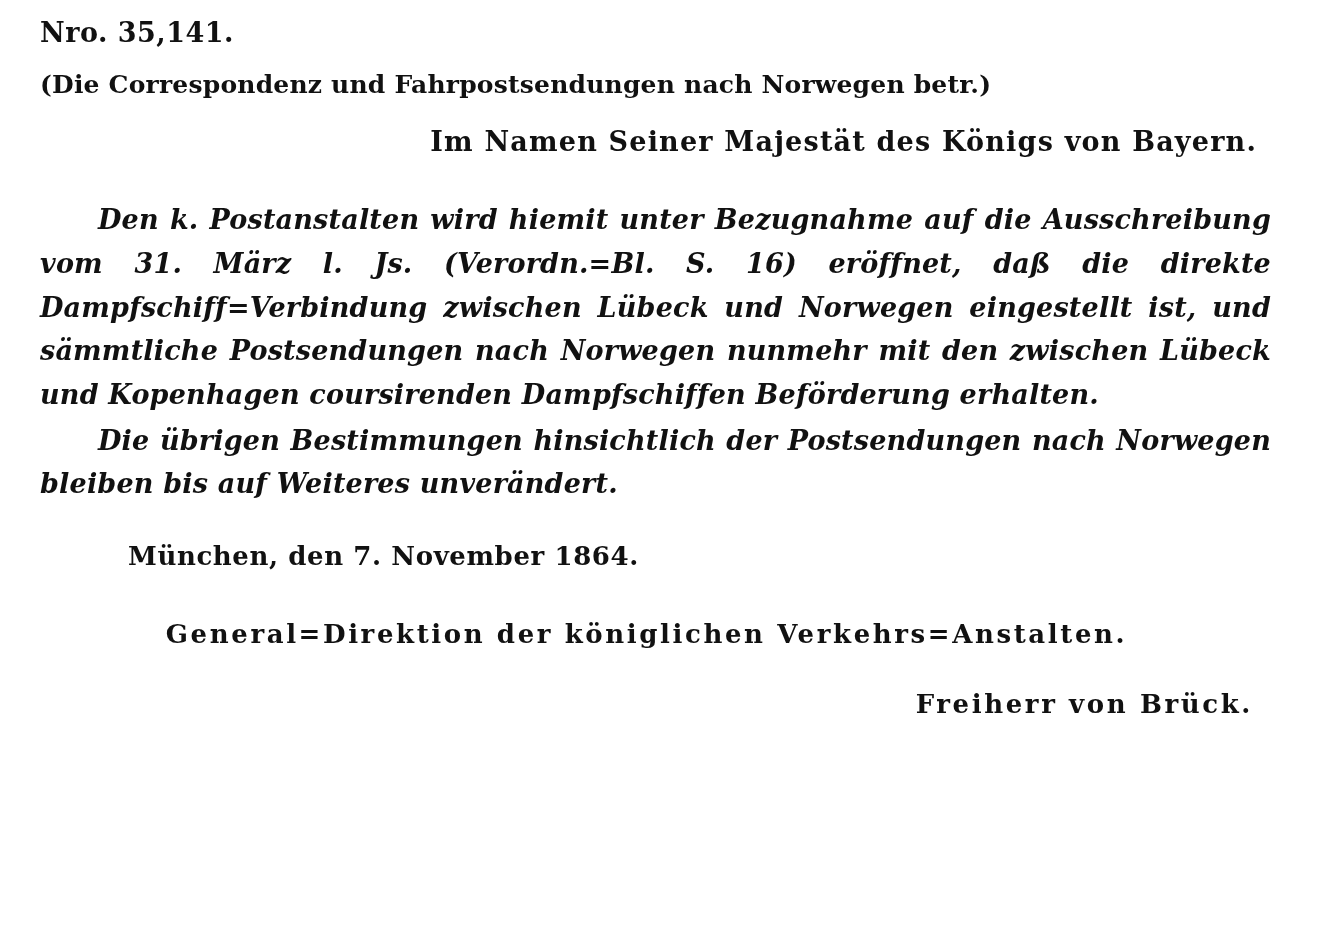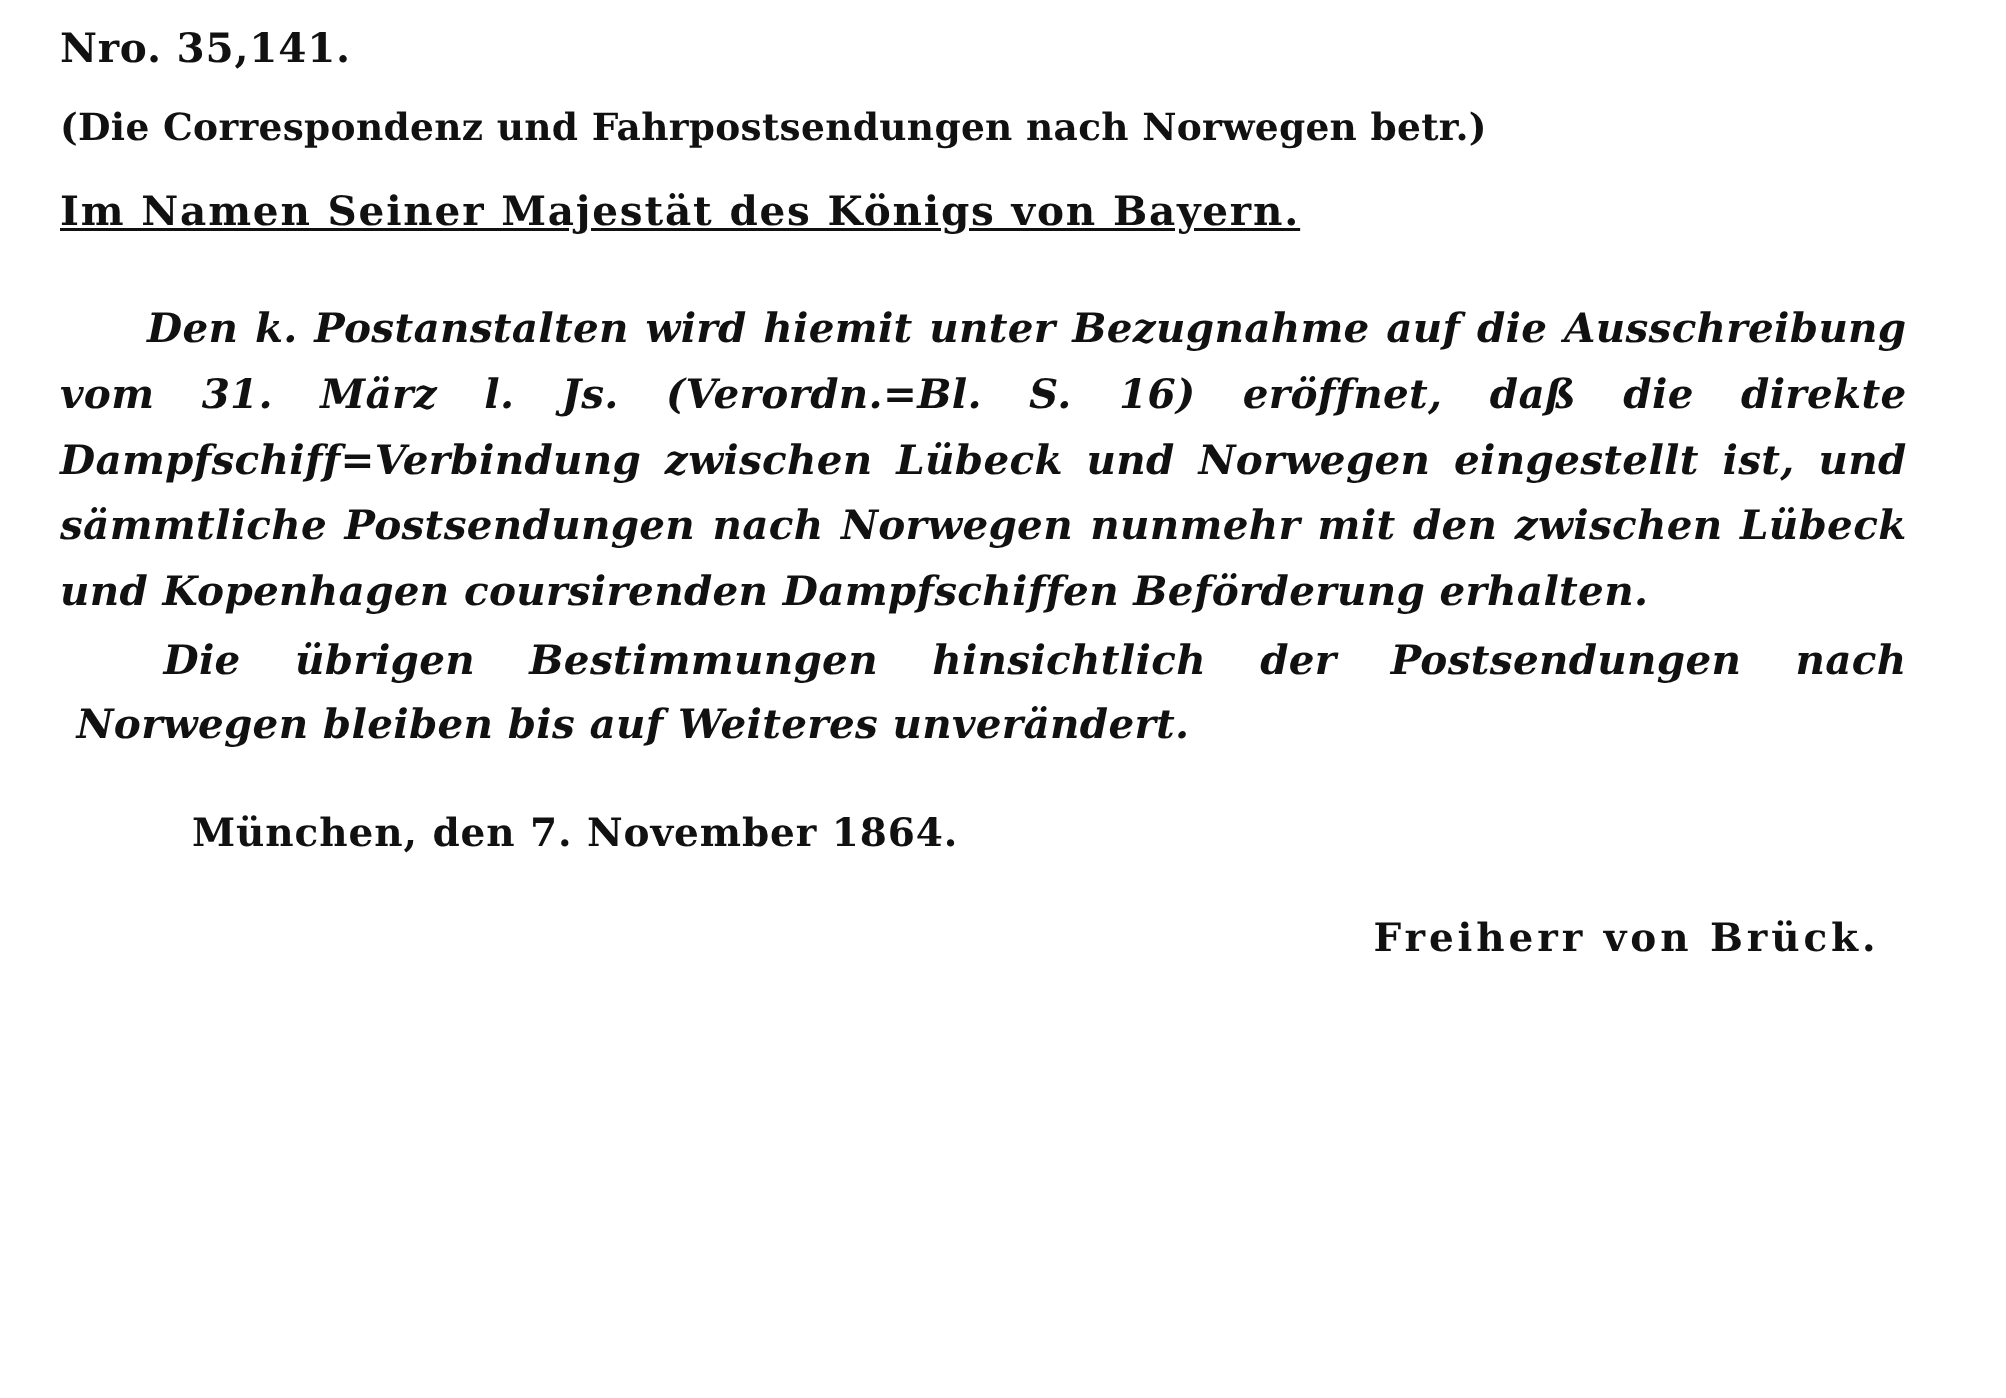--- a/index.html
+++ b/index.html
@@ -38,42 +38,40 @@
 
   .subject-line {
     text-align: left;
     font-size: 25px;
     line-height: 1.2;
     margin: 0 0 26px 0;
     padding-right: 30px;
   }
 
   .heading {
-    text-align: left;
+    text-align: right;
     font-size: 27px;
     line-height: 1.2;
     margin: 0 0 40px 0;
     letter-spacing: 1.2px;
     padding-right: 18px;
-    text-decoration: underline;
   }
 
   .para {
     font-size: 27px;
     line-height: 1.62;
     margin: 0 0 2px 0;
     text-align: justify;
     text-justify: inter-word;
     text-indent: 58px;
     padding-right: 4px;
     font-style: italic;
   }
   .para:last-of-type {
     margin-bottom: 0;
-    margin-left: 11px;
   }
 
   .place-date {
     font-size: 26px;
     line-height: 1.3;
     margin: 34px 0 0 0;
     padding-left: 88px;
     letter-spacing: 0.6px;
   }
 
@@ -106,16 +104,17 @@
 
   <div class="heading fraktur">Im Namen Seiner Majestät des Königs von Bayern.</div>
 
   <p class="para fraktur">Den k. Postanstalten wird hiemit unter Bezugnahme auf die Ausschreibung vom 31. März l. Js. (Verordn.=Bl. S. 16) eröffnet, daß die direkte Dampfschiff=Verbindung zwischen Lübeck und Norwegen eingestellt ist, und sämmtliche Postsendungen nach Norwegen nunmehr mit den zwischen Lübeck und Kopenhagen coursirenden Dampfschiffen Beförderung erhalten.</p>
 
 
   <p class="para fraktur">Die übrigen Bestimmungen hinsichtlich der Postsendungen nach Norwegen bleiben bis auf Weiteres unverändert.</p>
 
   <div class="place-date fraktur">München, den 7. November 1864.</div>
 
+  <div class="authority fraktur">General=Direktion der königlichen Verkehrs=Anstalten.</div>
 
   <div class="signature-main fraktur">Freiherr von Brück.</div>
 
 </div>
 
 </body></html>

